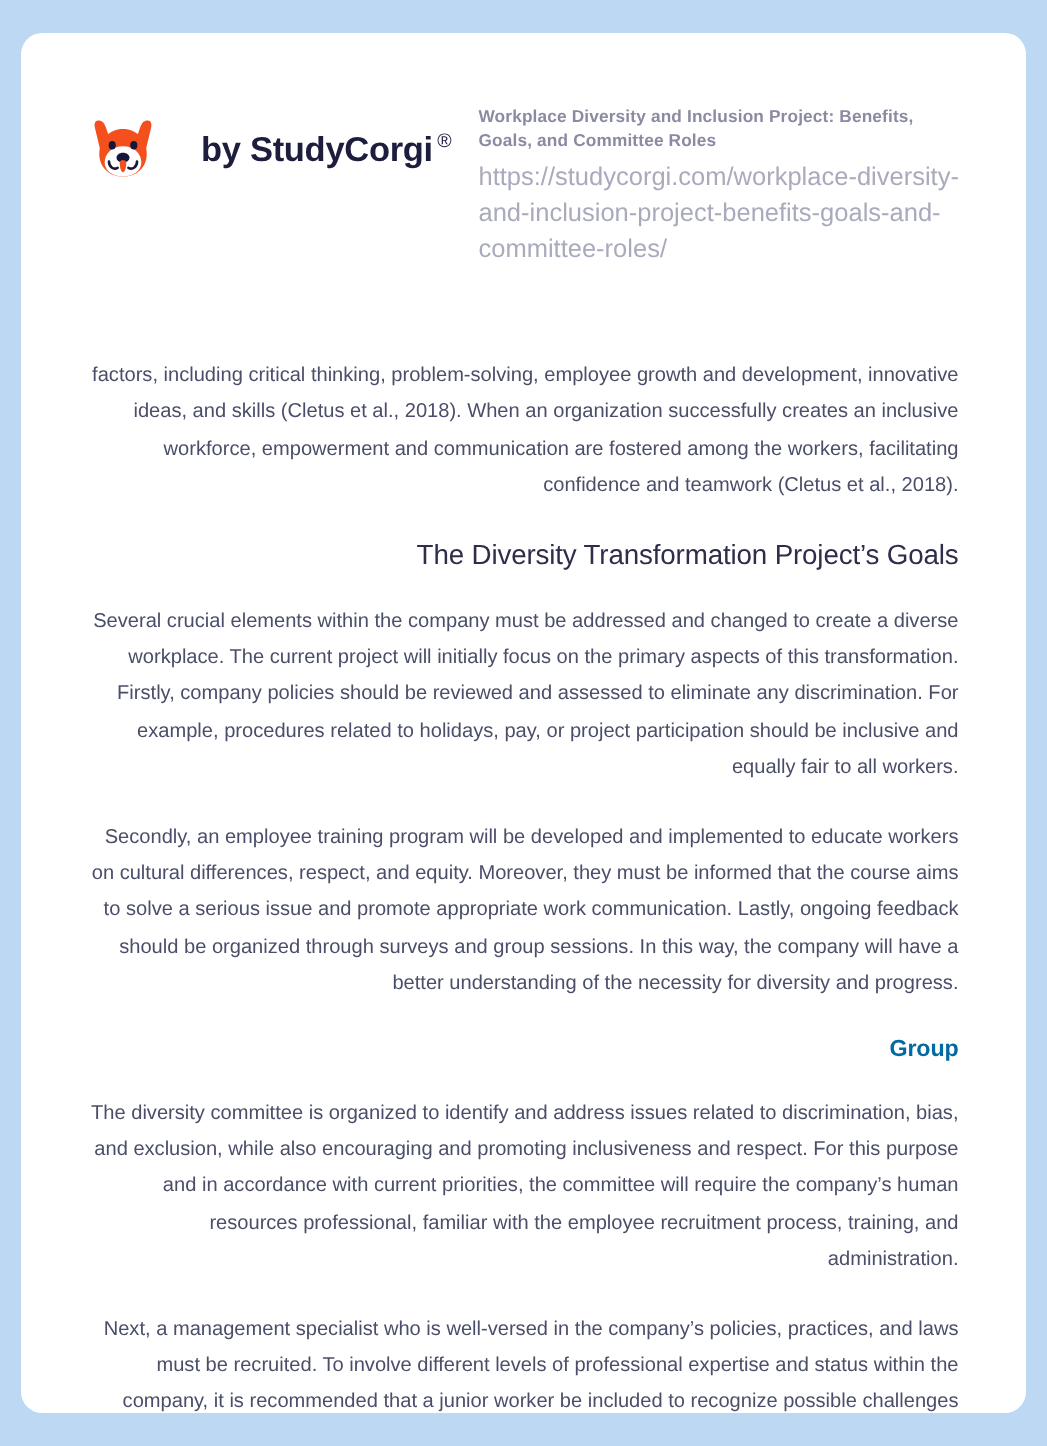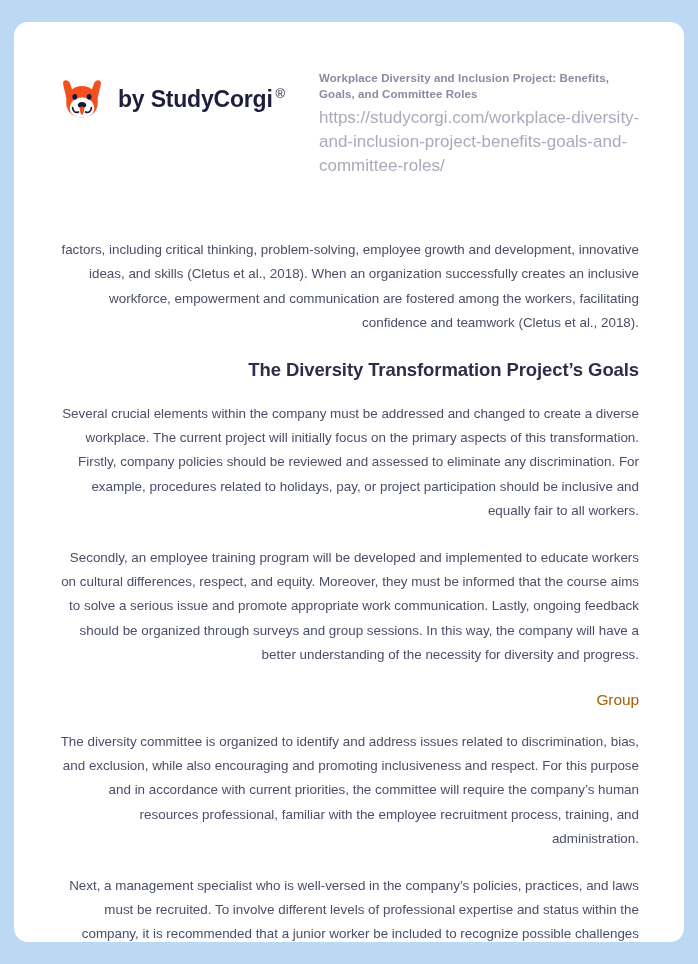--- a/index.html
+++ b/index.html
@@ -32,21 +32,21 @@
     display: flex;
     align-items: flex-start;
     justify-content: space-between;
     padding: 44px 40px 0 45px;
     box-sizing: border-box;
   }
 
   .brand {
     display: flex;
     align-items: center;
-    gap: 13px;
+    gap: 29px;
     flex: 0 0 auto;
     padding-top: 10px;
   }
 
   .brand-mark {
     width: 46px;
     height: 46px;
     flex: 0 0 auto;
     display: block;
   }
@@ -103,30 +103,30 @@
   .doc-body p {
     color: #4a4e69;
     font-size: 13.4px;
     line-height: 1.82;
     margin: 0 0 22px 0;
   }
 
   h2.section-heading {
     color: #2e2e4a;
     font-size: 18.5px;
-    font-weight: bold;
+    font-weight: normal;
     line-height: 1.3;
     margin: 19px 0 20px 0;
     letter-spacing: -0.1px;
   }
 
   h3.section-heading {
-    color: #a16207;
+    color: #0369a1;
     font-size: 15.5px;
-    font-weight: normal;
+    font-weight: bold;
     line-height: 1.3;
     margin: 20px 0 20px 0;
     letter-spacing: -0.1px;
   }
 </style>
 </head>
 <body>
 
 <div class="page-card">
 

